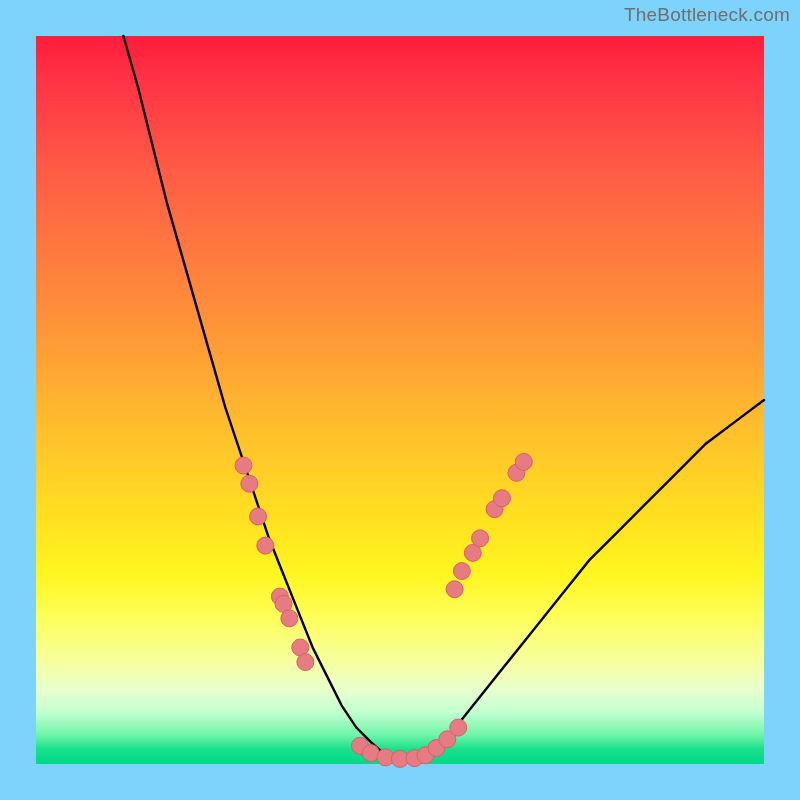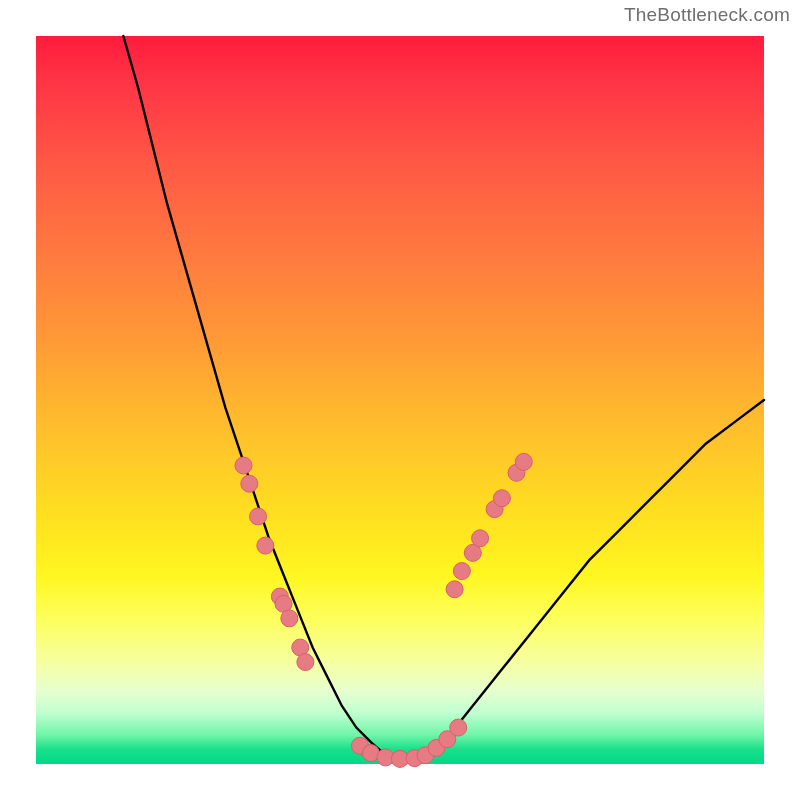--- a/index.html
+++ b/index.html
@@ -8,21 +8,21 @@
     width: 800px;
     height: 800px;
     background: #000;
     overflow: hidden;
     font-family: Arial, Helvetica, sans-serif;
   }
   .frame {
     position: relative;
     width: 800px;
     height: 800px;
-    background: #ffffff;
+    background: #7dd3fc;
   }
   .plot-area {
     position: absolute;
     left: 36px;
     top: 36px;
     width: 728px;
     height: 728px;
     
     background: linear-gradient(
       to bottom,

